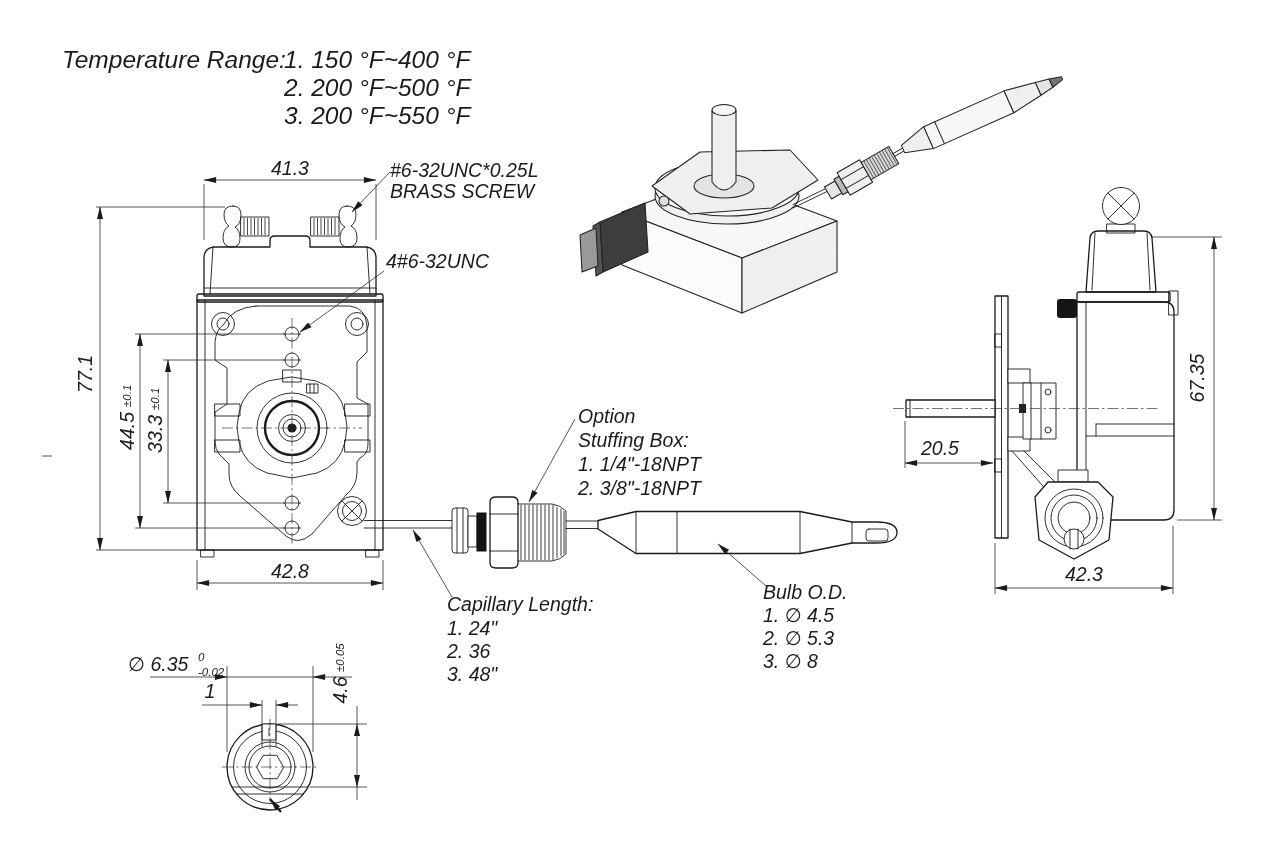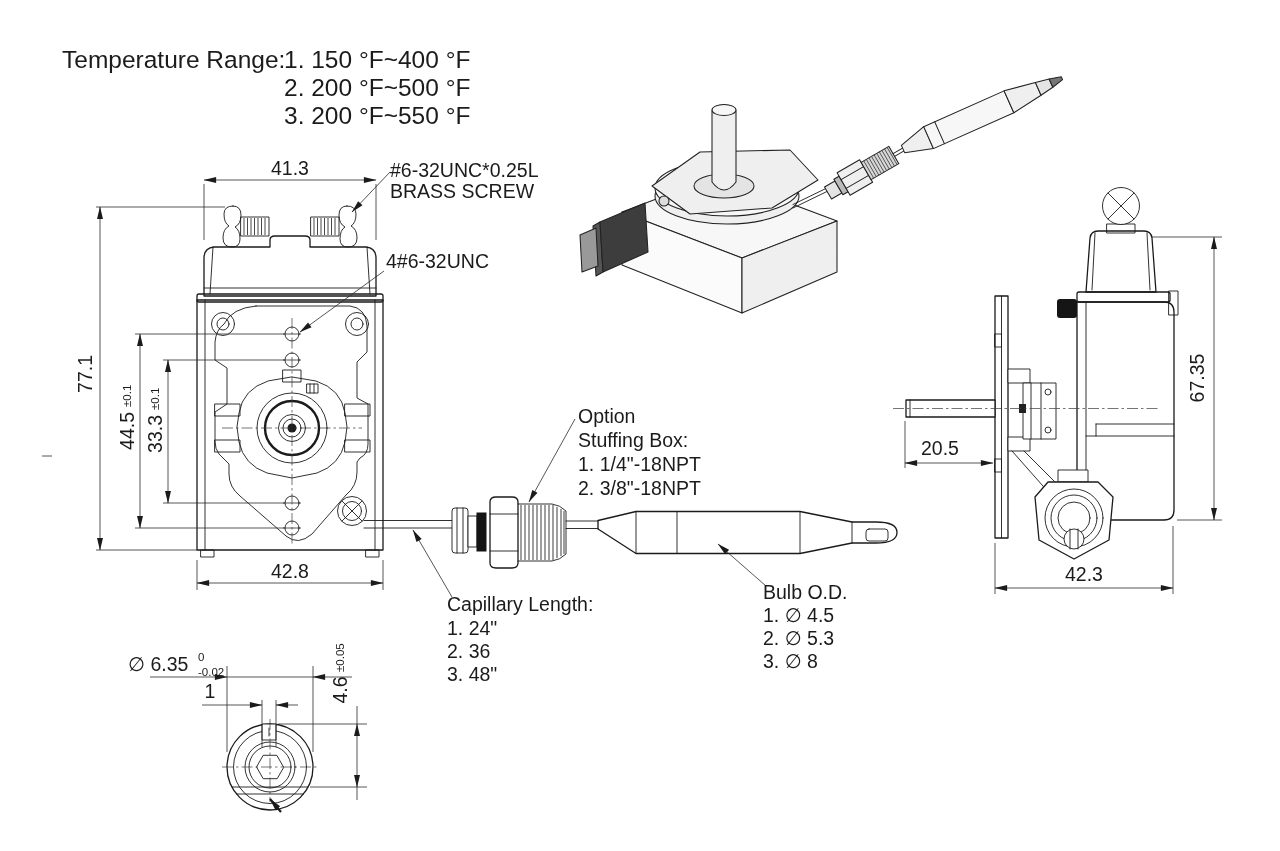--- a/index.html
+++ b/index.html
@@ -1,17 +1,17 @@
 <!DOCTYPE html>
 <html><head>
 <meta charset="utf-8">
 <title>Capillary Thermostat Technical Drawing</title>
 <style>
   html,body{margin:0;padding:0;background:#fff;}
-  .stage{width:1280px;height:851px;position:relative;background:#fff;overflow:hidden;}
+  .stage{width:1280px;height:851px;position:relative;background:#fff;overflow:hidden;font-style:italic;}
   .t{font-family:"Liberation Sans","DejaVu Sans",sans-serif;fill:#1b1b1b;}
   .ol{fill:none;stroke:#1b1b1b;stroke-width:1.3;stroke-linejoin:round;stroke-linecap:round;}
   .olw{fill:#fff;stroke:#1b1b1b;stroke-width:1.3;stroke-linejoin:round;}
   .il{fill:none;stroke:#1b1b1b;stroke-width:0.9;stroke-linejoin:round;stroke-linecap:round;}
   .ilw{fill:#fff;stroke:#1b1b1b;stroke-width:0.9;stroke-linejoin:round;}
   .dim{fill:none;stroke:#2b2b2b;stroke-width:0.8;}
   .cl{fill:none;stroke:#3a3a3a;stroke-width:0.7;stroke-dasharray:11 3 2.5 3;}
   .iso{stroke:#222;stroke-width:1.05;stroke-linejoin:round;}
   .f0{fill:#f7f7f7;}.f1{fill:#efefef;}.f2{fill:#e4e4e4;}.f3{fill:#d6d6d6;}
   .arrow{fill:#1b1b1b;}

